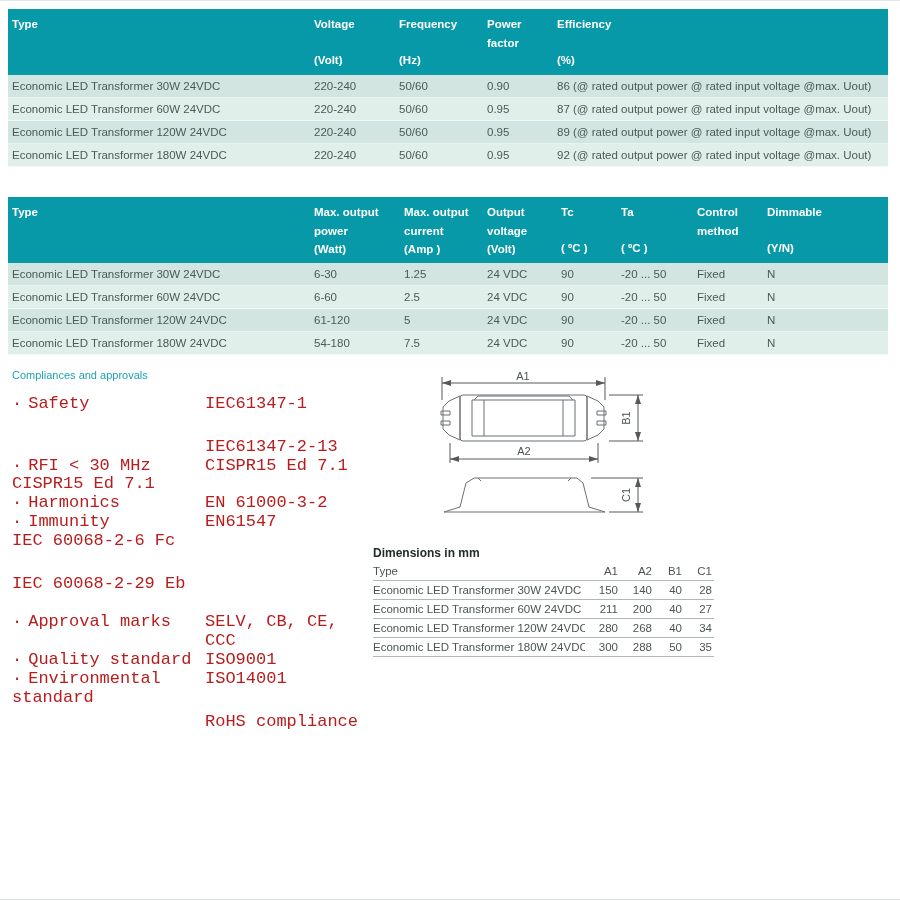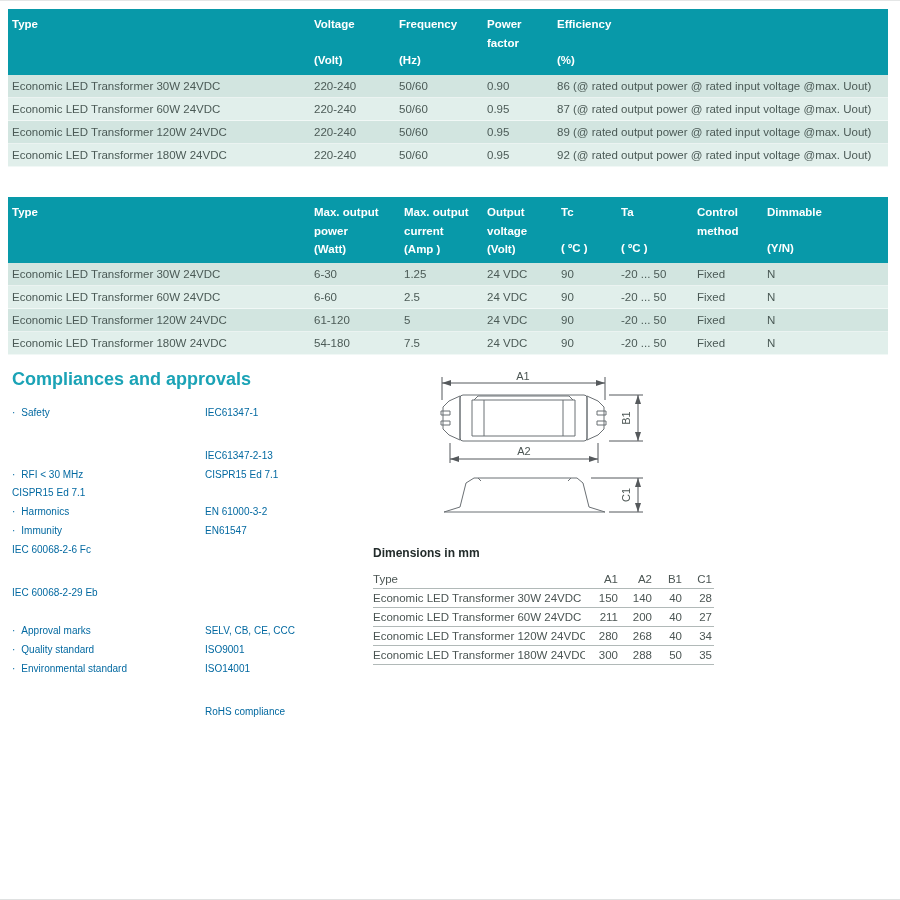--- a/index.html
+++ b/index.html
@@ -32,39 +32,39 @@
     padding:0 6px 0 4px;height:22px;line-height:22px;
     white-space:nowrap;overflow:hidden;
     border-bottom:1px solid rgba(255,255,255,0.55);
   }
   table.spec tbody tr:nth-child(odd) td{background:#d2e5e0;}
   table.spec tbody tr:nth-child(even) td{background:#e1efeb;}
 
   
   .compliances{position:absolute;left:12px;top:368px;width:352px;}
   .compliances h3{
-    margin:0 0 14px 0;font-size:18px;font-weight:bold;color:#1ba3b6;
-  }
-  .crow{display:flex;font-size:10px;color:#0369a1;line-height:18.8px;}
+    margin:0 0 14px 0;font-size:11px;font-weight:normal;color:#1ba3b6;
+  }
+  .crow{display:flex;font-size:17px;color:#b91c1c;line-height:18.8px;font-family:Liberation Mono, monospace;}
   .crow.gap{margin-top:20px;}
   .clabel{width:193px;flex:0 0 193px;}
   .cbullet{margin-right:6px;}
   .cvals{display:flex;flex-direction:column;gap:24px;}
 
   
   svg.drawing{position:absolute;left:428px;top:370px;}
   svg.drawing *{vector-effect:non-scaling-stroke;}
   svg.drawing .ln{stroke:#6b7074;stroke-width:1;fill:none;}
   svg.drawing .dim{stroke:#55595c;stroke-width:1;fill:none;}
   svg.drawing .arr{fill:#55595c;stroke:none;}
   svg.drawing text{font-family:"Liberation Sans",sans-serif;font-size:11px;fill:#4b5553;}
 
   
   .dims{position:absolute;left:373px;top:545px;width:341px;}
-  .dims h4{margin:0 0 10px 0;font-size:12px;font-weight:bold;color:#232c2b;}
+  .dims h4{margin:0 0 2px 0;font-size:12px;font-weight:bold;color:#232c2b;}
   .dims table{width:341px;border-collapse:collapse;table-layout:fixed;}
   .dims th,.dims td{
     font-size:11.5px;font-weight:normal;color:#4b5553;text-align:left;
     padding:3px 2px 3px 0;border-bottom:1px solid #b1b9b8;
     white-space:nowrap;overflow:hidden;
   }
   .dims th:nth-child(n+2),.dims td:nth-child(n+2){text-align:right;}
 </style>
 </head>
 <body>

